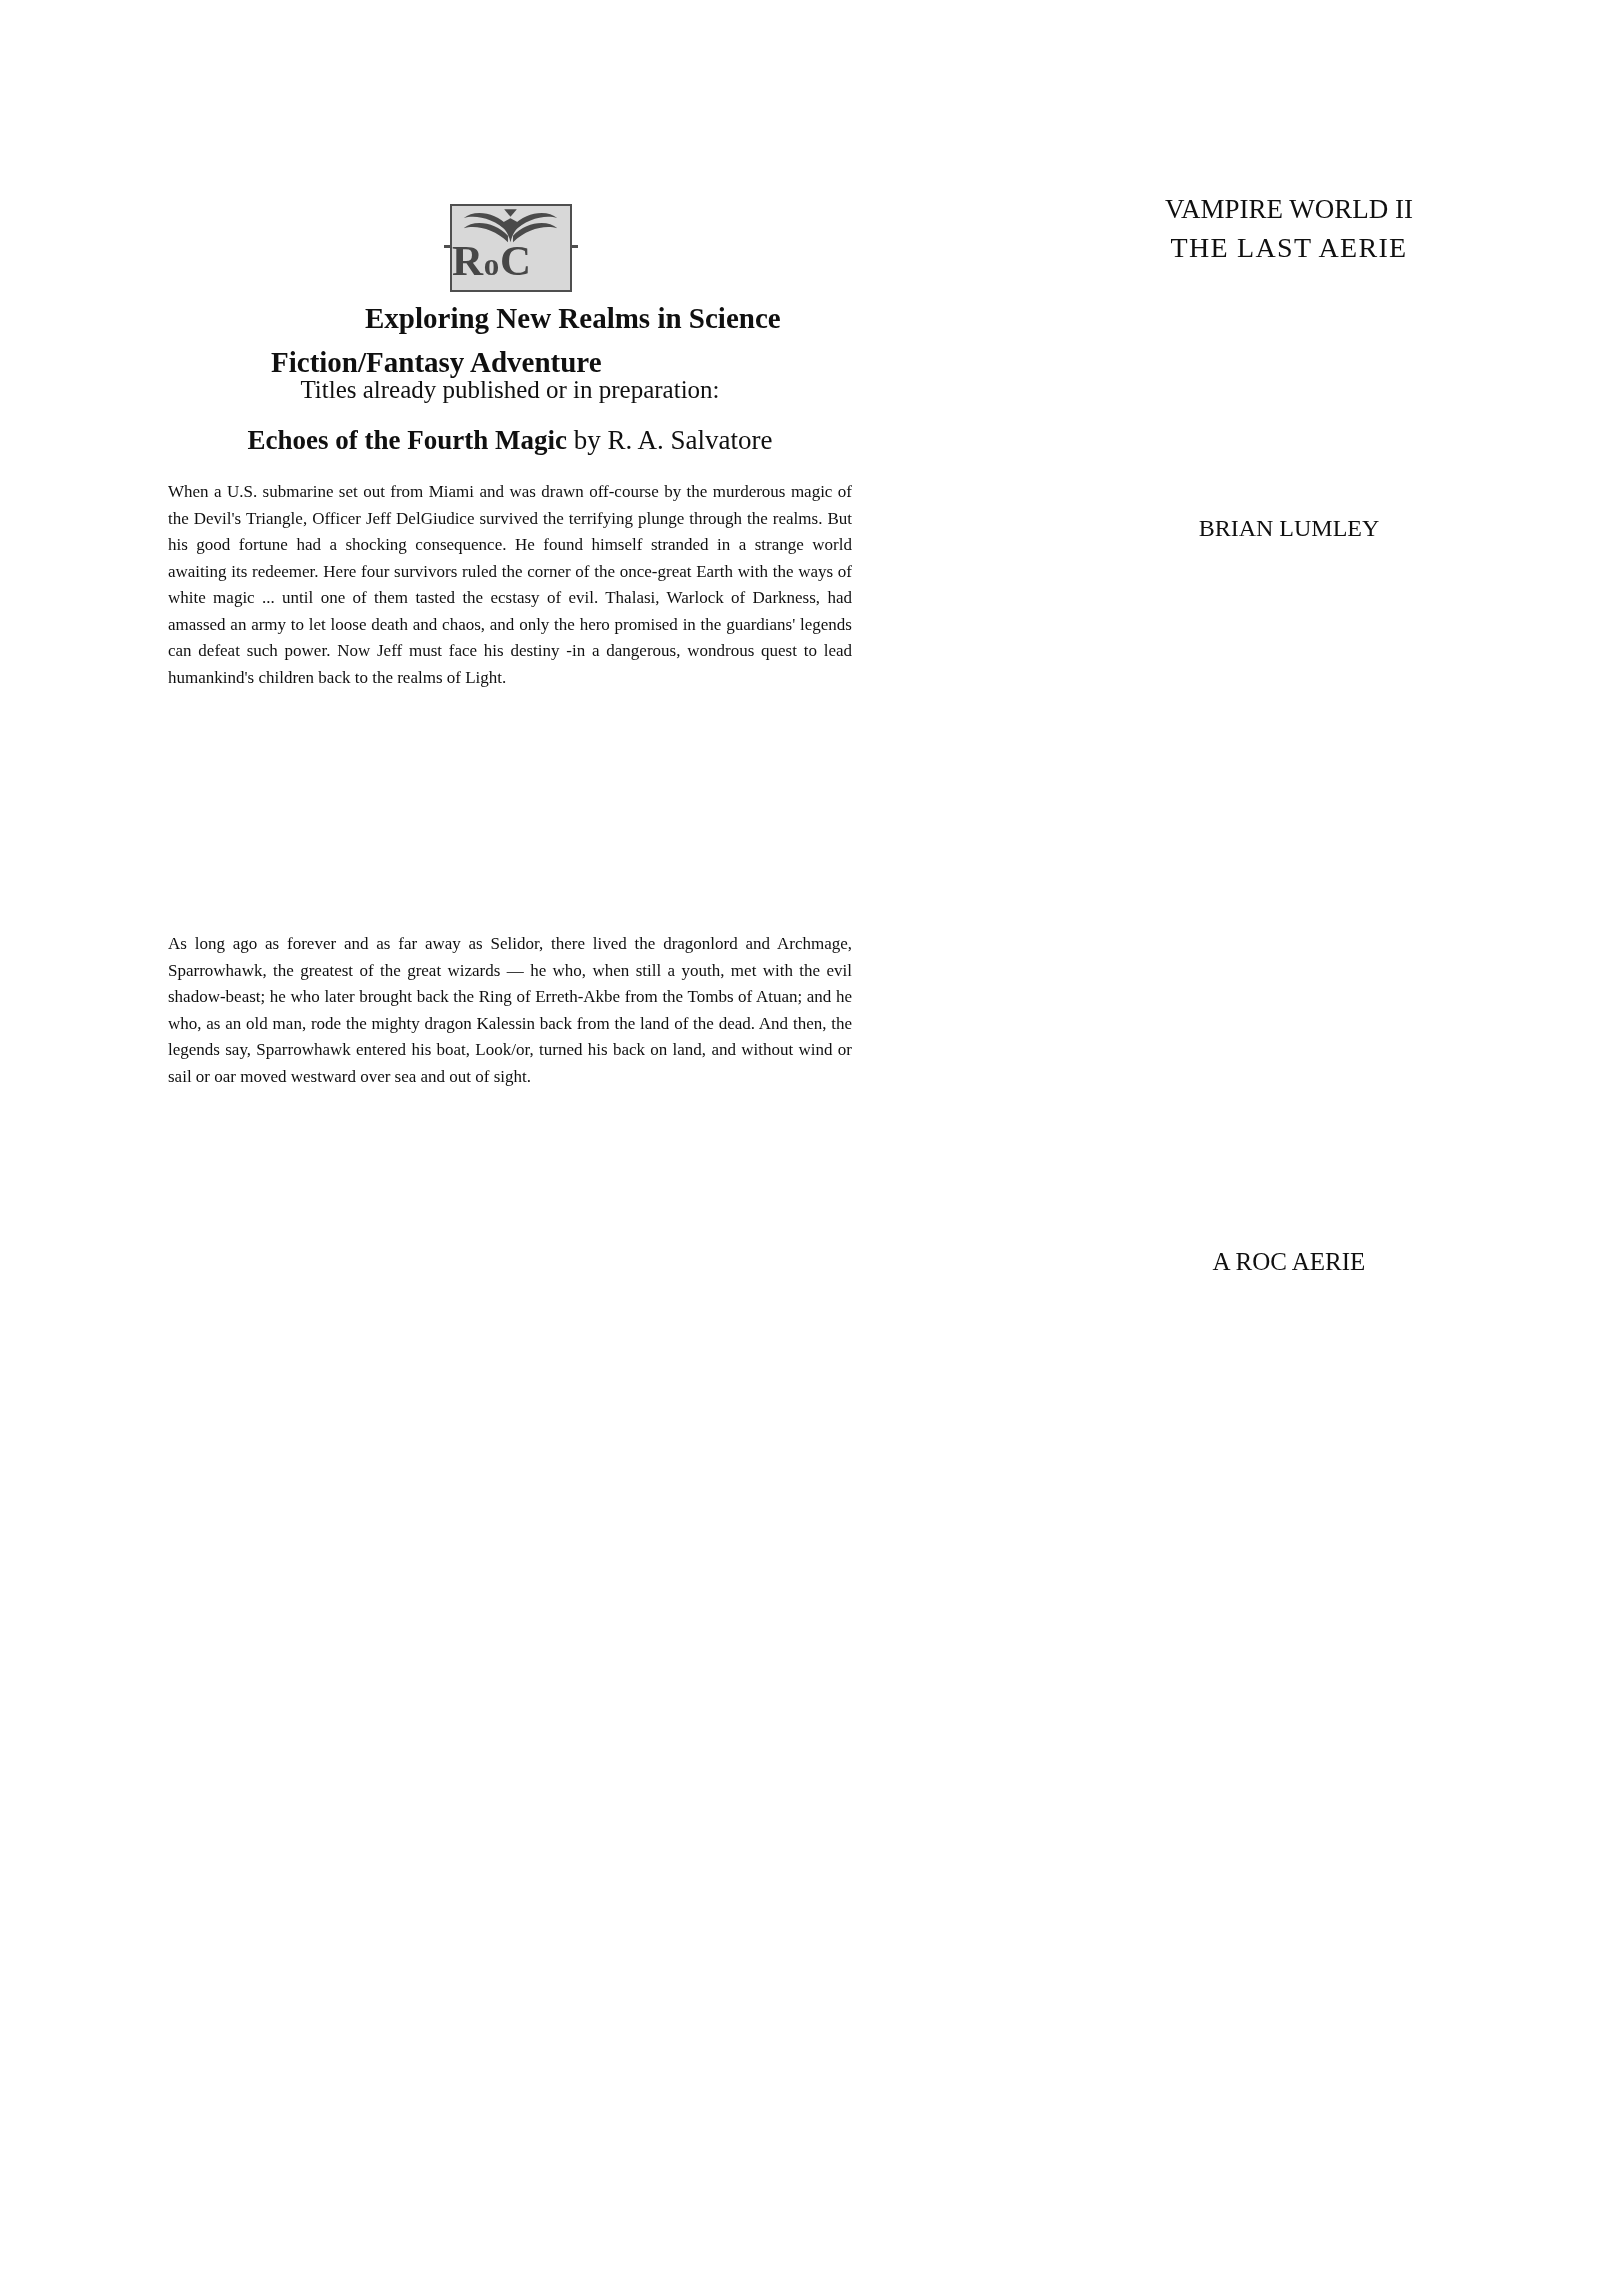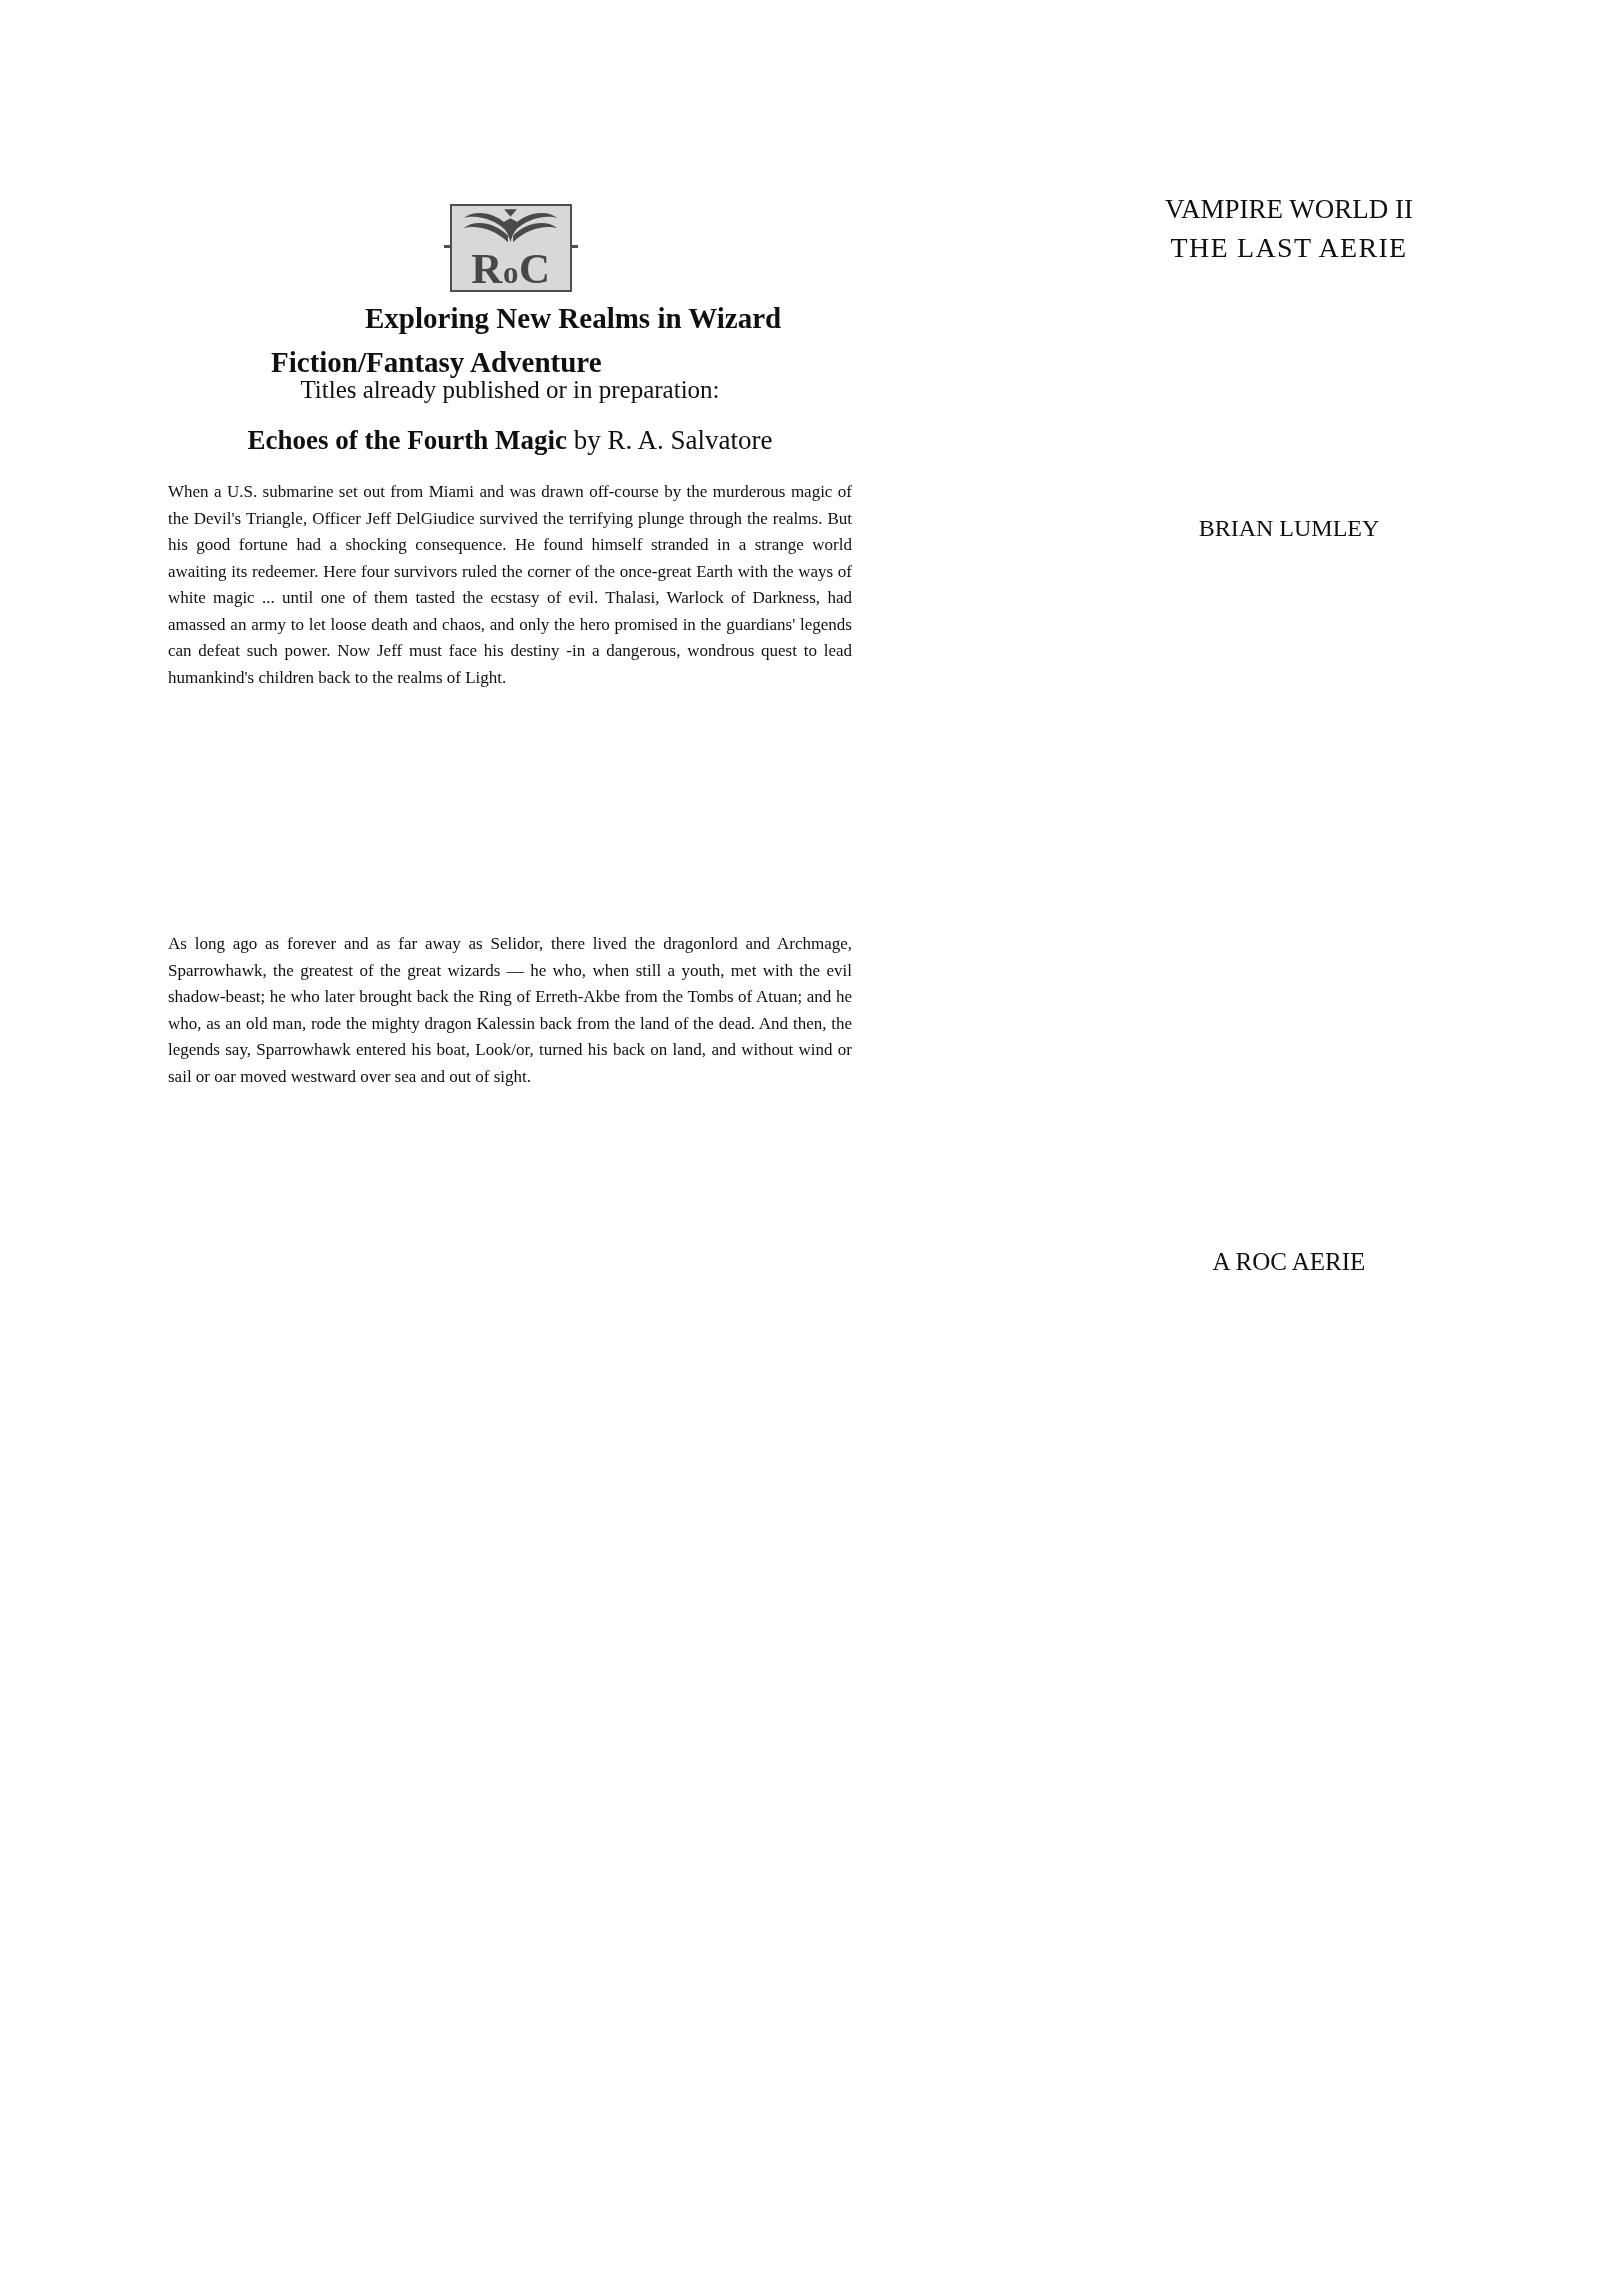--- a/index.html
+++ b/index.html
@@ -24,22 +24,22 @@
     border:2.6px solid #4f4f4f;
     box-sizing:border-box;
   }
   .logo-wings{
     position:absolute;
     left:3.9px; top:2px;
     width:109px; height:38px;
   }
   .logo-text{
     position:absolute;
-    left:0; right:0; top:41px;
-    text-align:center;
+    left:0; right:0; top:33px;
+    text-align:left;
     font-weight:bold;
     color:#474747;
     letter-spacing:0.7px;
     line-height:1;
   }
   .logo-text .lg{font-size:43px;}
   .logo-text .sm{font-size:31px;}
   .tick{position:absolute; top:39px; width:6.5px; height:2.6px; background:#4f4f4f;}
   .tick-l{left:-7.9px;}
   .tick-r{right:-7.9px;}
@@ -109,21 +109,21 @@
         <path d="M84,44 C104,22 138,18 154,32 C136,26 106,32 84,54 Z"></path>
         <path d="M70,2 L90,2 L80,14 Z"></path>
         <path d="M80,16 L62,26 C72,32 77,42 80,54 C83,42 88,32 98,26 Z"></path>
       </g>
     </svg>
     <div class="logo-text"><span class="lg">R</span><span class="sm">o</span><span class="lg">C</span></div>
     <span class="tick tick-l"></span>
     <span class="tick tick-r"></span>
   </div>
 
-  <div class="abs tagline" style="left:365px; top:304px;">Exploring New Realms in Wizard</div>
+  <div class="abs tagline" style="left:365px; top:304px;">Exploring New Realms in Science</div>
   <div class="abs tagline" style="left:271px; top:348px;">Fiction/Fantasy Adventure</div>
 
   <div class="abs list-intro" style="top:377px;">Titles already published or in preparation:</div>
 
   <div class="abs book-heading" style="top:427px;"><b>Echoes of the Fourth Magic</b><span> by R. A. Salvatore</span></div>
 
   <div class="abs book-desc" style="top:479px;">When a U.S. submarine set out from Miami and was drawn off-course by the murderous magic of the Devil's Triangle, Officer Jeff DelGiudice survived the terrifying plunge through the realms. But his good fortune had a shocking consequence. He found himself stranded in a strange world awaiting its redeemer. Here four survivors ruled the corner of the once-great Earth with the ways of white magic ... until one of them tasted the ecstasy of evil. Thalasi, Warlock of Darkness, had amassed an army to let loose death and chaos, and only the hero promised in the guardians' legends can defeat such power. Now Jeff must face his destiny -in a dangerous, wondrous quest to lead humankind's children back to the realms of Light.</div>
 
 
   <div class="abs book-desc" style="top:931px;">As long ago as forever and as far away as Selidor, there lived the dragonlord and Archmage, Sparrowhawk, the greatest of the great wizards — he who, when still a youth, met with the evil shadow-beast; he who later brought back the Ring of Erreth-Akbe from the Tombs of Atuan; and he who, as an old man, rode the mighty dragon Kalessin back from the land of the dead. And then, the legends say, Sparrowhawk entered his boat, Look/or, turned his back on land, and without wind or sail or oar moved westward over sea and out of sight.</div>

